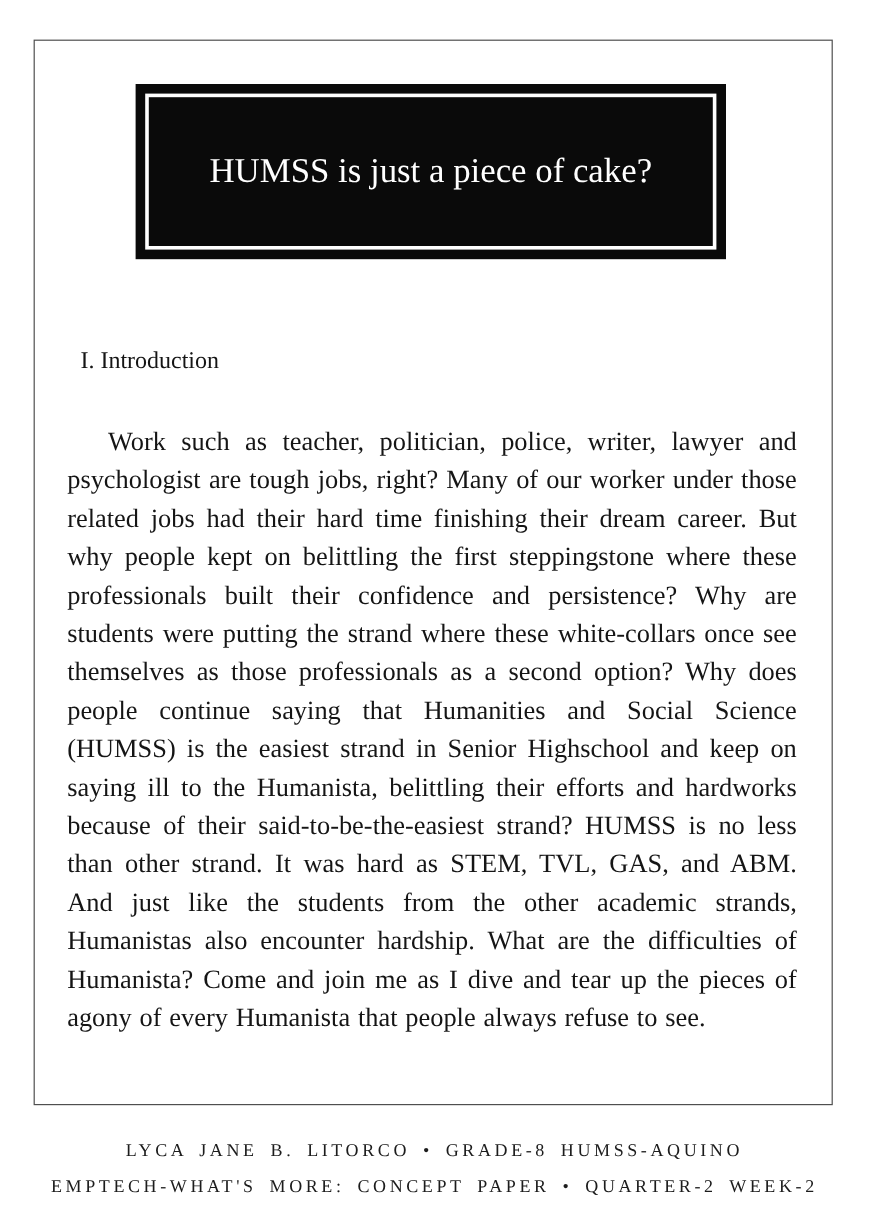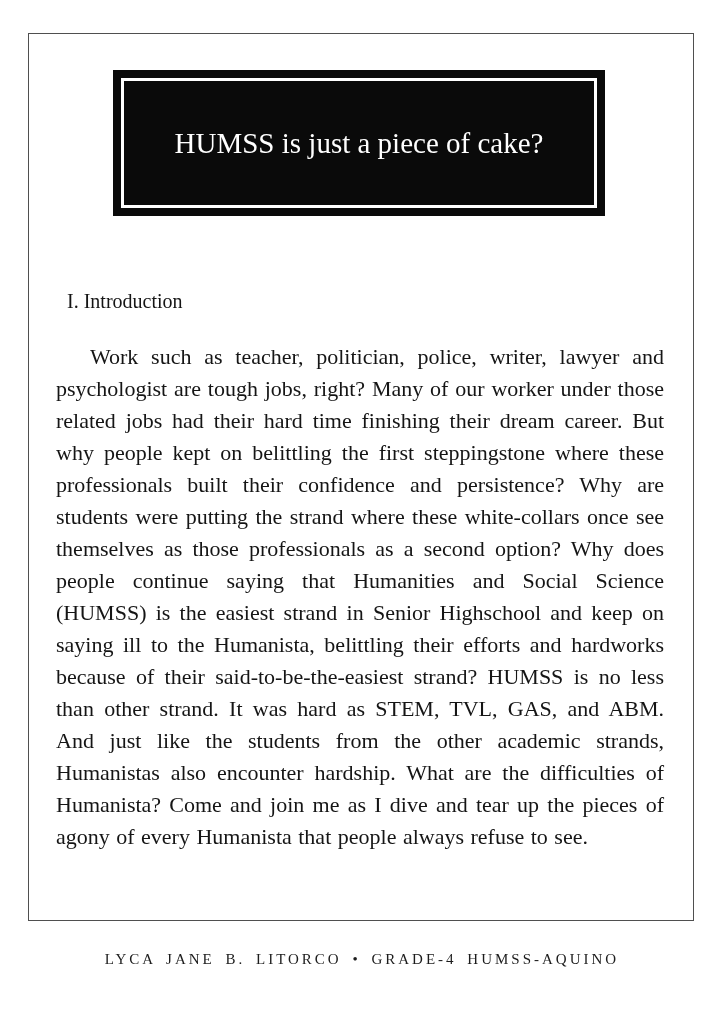--- a/index.html
+++ b/index.html
@@ -59,21 +59,21 @@
     top: 252px;
     margin: 0;
     font-size: 20px;
     font-weight: normal;
     line-height: 30px;
     color: #151515;
   }
   .body-text {
     position: absolute;
     left: 27px;
-    top: 307px;
+    top: 318px;
     width: 608px;
     margin: 0;
     font-size: 22px;
     line-height: 32px;
     text-align: justify;
     text-indent: 34px;
     color: #151515;
     word-spacing: 1px;
     font-family: Liberation Serif, serif;
   }
@@ -105,15 +105,16 @@
       </div>
     </div>
 
     <h1 class="heading">I. Introduction</h1>
 
     <p class="body-text">Work such as teacher, politician, police, writer, lawyer and psychologist are  tough jobs, right? Many of our worker under those related jobs had their hard time finishing their dream career. But why people kept on belittling the first steppingstone where these professionals built their confidence and persistence? Why are students were putting the strand where these white-collars once see themselves as those professionals as a second option? Why does people continue saying that Humanities and Social Science (HUMSS) is the easiest strand in Senior Highschool and keep on saying ill to the Humanista, belittling their efforts and hardworks because of their said-to-be-the-easiest strand? HUMSS is no less than other strand. It was hard as STEM, TVL, GAS, and ABM. And just like the students from the other academic strands, Humanistas also encounter hardship. What are the difficulties of Humanista? Come and join me as I dive and tear up the pieces of agony of every Humanista that people always refuse to see.</p>
 
   </div>
 
   <div class="footer">
-    <div class="footer-line">LYCA JANE B. LITORCO • GRADE-4 HUMSS-AQUINO</div>
+    <div class="footer-line">LYCA JANE B. LITORCO • GRADE-8 HUMSS-AQUINO</div>
+    <div class="footer-line">EMPTECH-WHAT'S MORE: CONCEPT PAPER • QUARTER-2 WEEK-2</div>
   </div>
 </div>
 
 </body></html>

